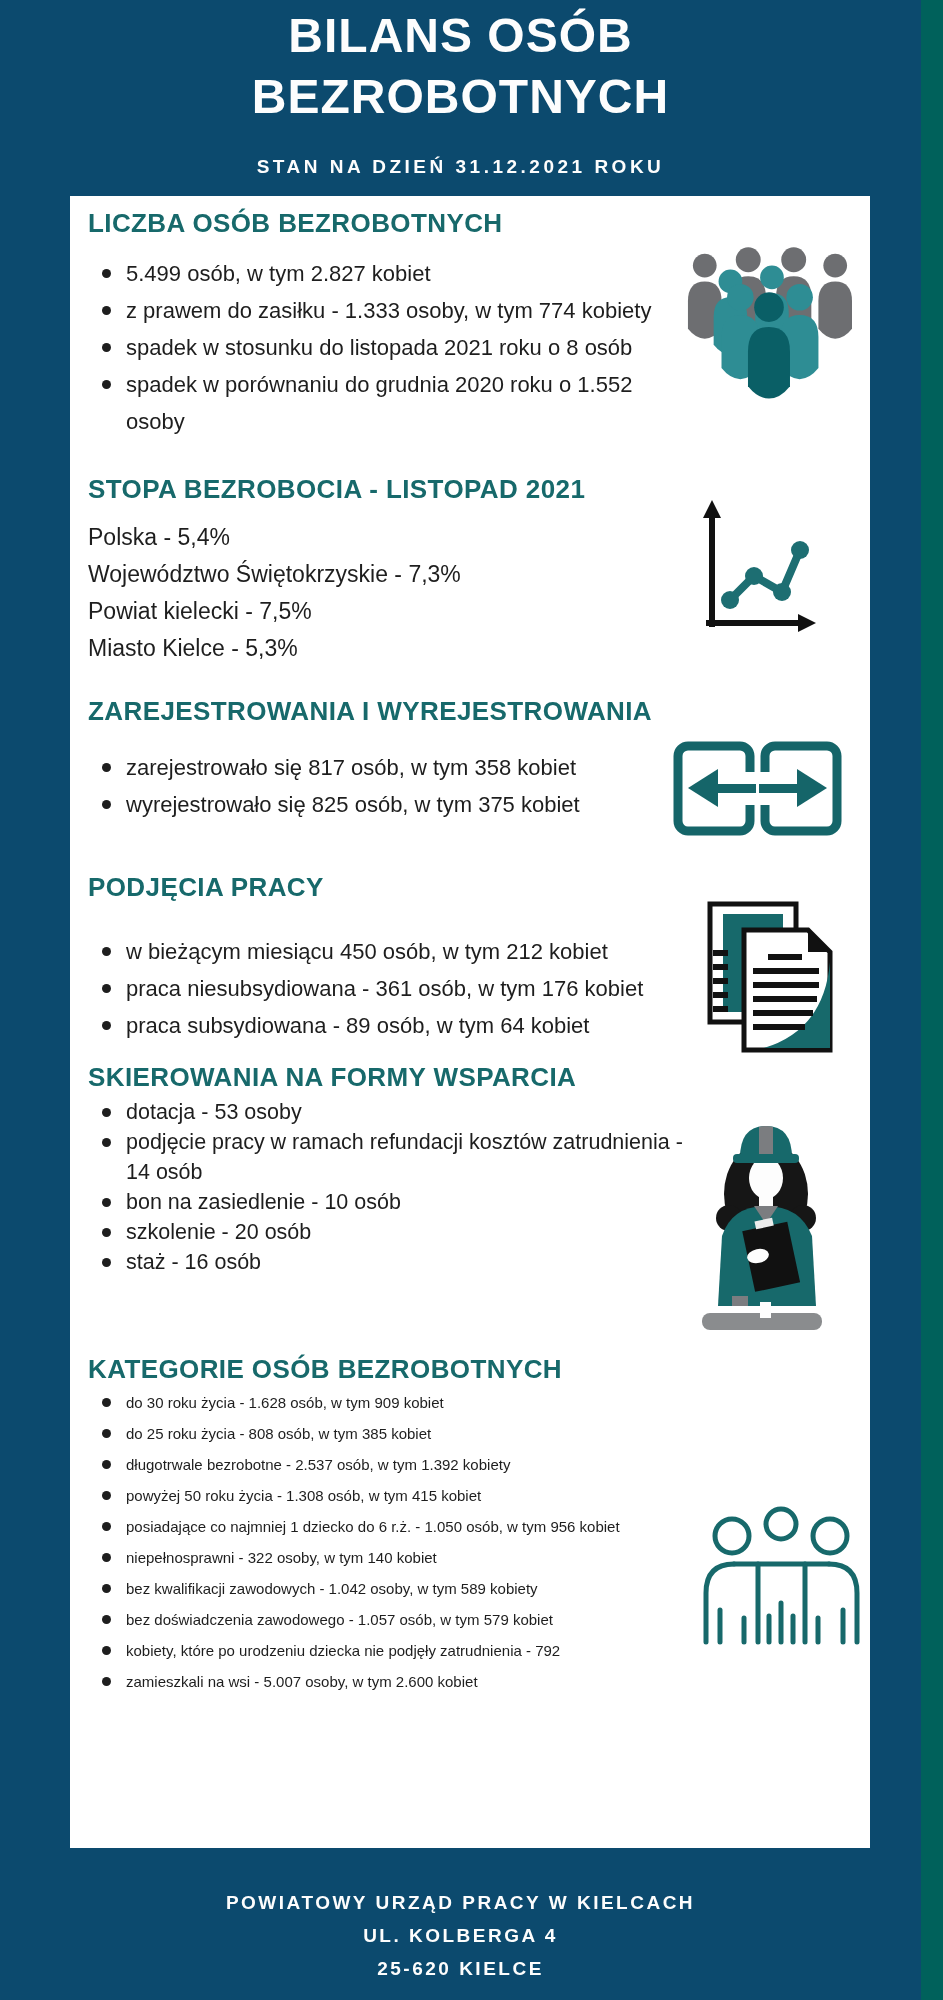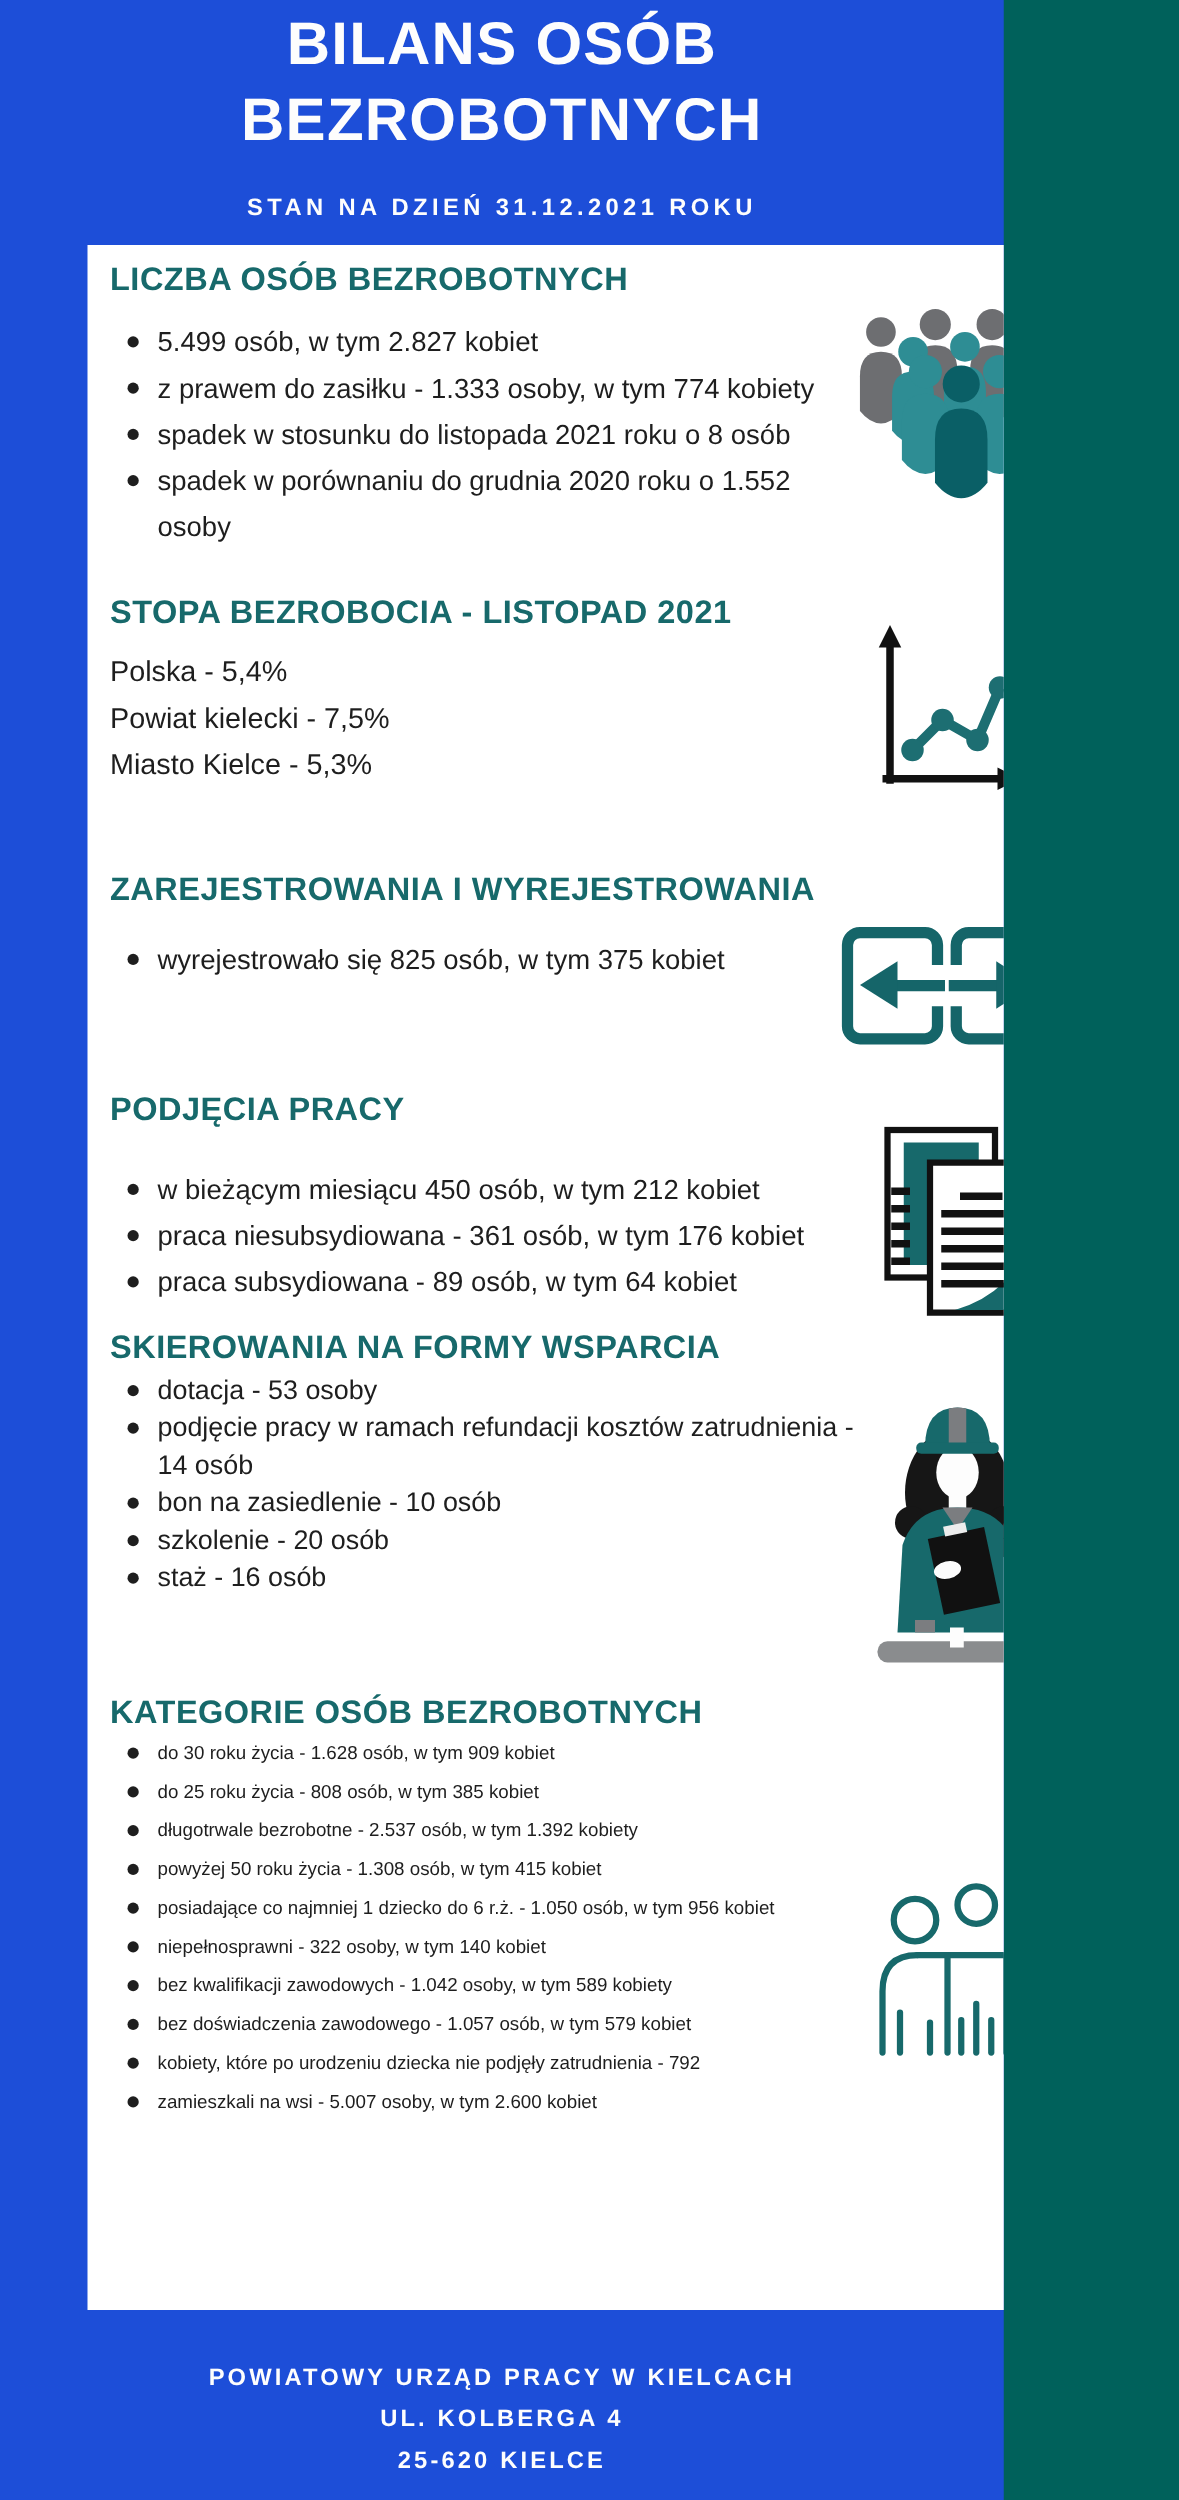--- a/index.html
+++ b/index.html
@@ -1,16 +1,16 @@
 <!DOCTYPE html>
 <html><head>
 <meta charset="utf-8">
 <style>
   html,body{margin:0;padding:0;background:#00615B;}
-  .page{position:relative;width:803px;height:2000px;background:#1d4ed8;overflow:hidden;
+  .page{position:relative;width:921px;height:2000px;background:#0c4a6e;overflow:hidden;
         font-family:"Liberation Sans",sans-serif;}
 
   
   .main-title{position:absolute;top:6px;left:0;width:100%;text-align:center;color:#FDFDFD;
               font-size:48px;font-weight:700;line-height:1.27;letter-spacing:1px;}
   .subtitle{position:absolute;top:156px;left:0;width:100%;text-align:center;color:#FDFDFD;
             font-size:19px;font-weight:700;letter-spacing:3.5px;}
 
   
   .card{position:absolute;left:70px;top:196px;width:800px;height:1652px;background:#FFFFFF;}
@@ -95,20 +95,21 @@
         <use href="#person" transform="translate(72,64) scale(1.12)" fill="#2E8D94"></use>
         <use href="#person" transform="translate(132,64) scale(1.12)" fill="#2E8D94"></use>
         <use href="#person" transform="translate(101,74) scale(1.25)" fill="#0A5F66"></use>
       </svg>
     </div>
 
     <div class="section sec-stopa">
       <h2 class="sec-heading">STOPA BEZROBOCIA - LISTOPAD 2021</h2>
       <div class="plain-lines">
         <div>Polska - 5,4%</div>
+        <div>Województwo Świętokrzyskie - 7,3%</div>
         <div>Powiat kielecki - 7,5%</div>
         <div>Miasto Kielce - 5,3%</div>
       </div>
     </div>
     <div class="icon icon-chart">
       <svg viewBox="0 0 150 155" width="150" height="155">
         <path d="M30 135 L30 22" stroke="#111111" stroke-width="6" fill="none"></path>
         <path d="M30 8 L21 26 L39 26 Z" fill="#111111"></path>
         <path d="M24 131 L120 131" stroke="#111111" stroke-width="6" fill="none"></path>
         <path d="M134 131 L116 122 L116 140 Z" fill="#111111"></path>
@@ -116,20 +117,21 @@
         <circle cx="48" cy="108" r="9" fill="#1D6E72"></circle>
         <circle cx="72" cy="84" r="9" fill="#1D6E72"></circle>
         <circle cx="100" cy="100" r="9" fill="#1D6E72"></circle>
         <circle cx="118" cy="58" r="9" fill="#1D6E72"></circle>
       </svg>
     </div>
 
     <div class="section sec-rejestracje">
       <h2 class="sec-heading">ZAREJESTROWANIA I WYREJESTROWANIA</h2>
       <ul class="bullets">
+        <li class="bullet">zarejestrowało się 817 osób, w tym 358 kobiet</li>
         <li class="bullet">wyrejestrowało się 825 osób, w tym 375 kobiet</li>
       </ul>
     </div>
     <div class="icon icon-transfer">
       <svg viewBox="0 0 175 105" width="175" height="105">
         <rect x="8" y="10" width="72" height="85" rx="10" stroke="#156569" stroke-width="9" fill="none"></rect>
         <rect x="95" y="10" width="72" height="85" rx="10" stroke="#156569" stroke-width="9" fill="none"></rect>
         <rect x="70" y="36" width="18" height="33" fill="#FFFFFF"></rect>
         <rect x="87" y="36" width="18" height="33" fill="#FFFFFF"></rect>
         <rect x="44" y="48" width="42" height="9" fill="#156569"></rect>

